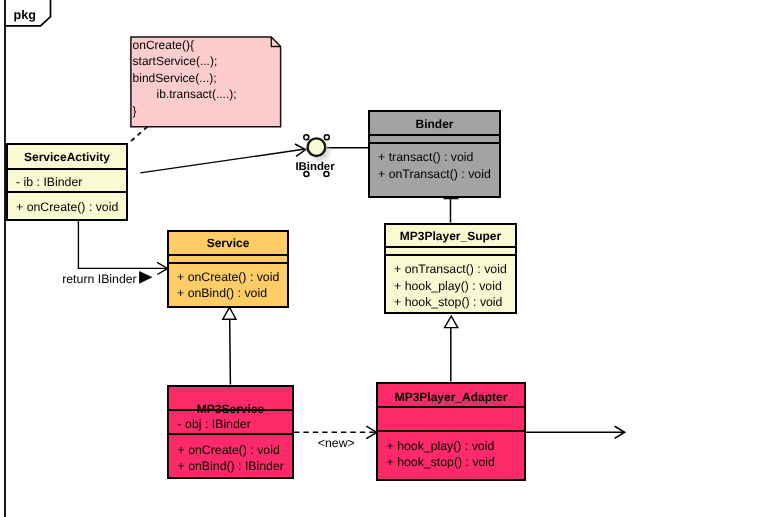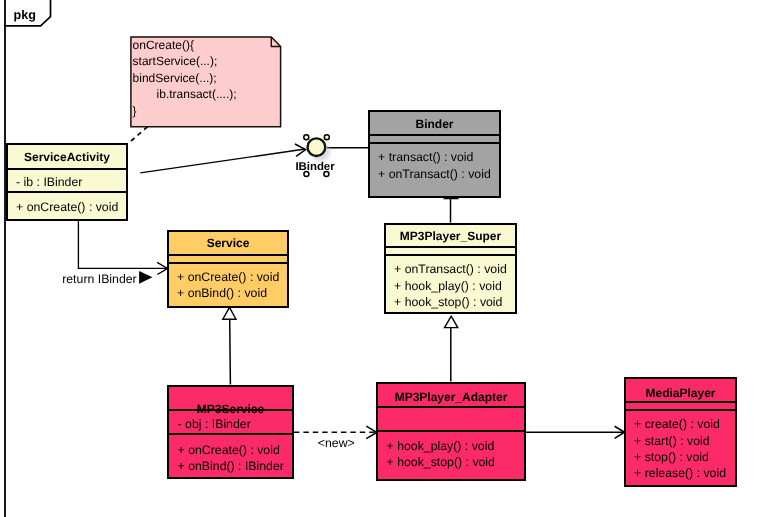--- a/index.html
+++ b/index.html
@@ -146,29 +146,20 @@
       <div class="memb" style="position:absolute;left:8.6px;top:57.00000000000002px;">+ onCreate() : void</div>
       <div class="memb" style="position:absolute;left:8.6px;top:72.9px;">+ onBind() : IBinder</div>
     </div>
   <div class="box" id="b-MP3Player_Adapter" style="left: 376px; top: 382px; width: 150px; height: 99px; background: rgb(252, 42, 104);">
       <div class="title" style="position:absolute;left:0;right:0;top:6.500000000000023px;">MP3Player_Adapter</div>
       <div class="sep" style="top:22.399999999999977px"></div>
       <div class="sep" style="top:45.80000000000001px"></div>
       <div class="memb" style="position:absolute;left:8.6px;top:56.09999999999999px;">+ hook_play() : void</div>
       <div class="memb" style="position:absolute;left:8.6px;top:71.70000000000002px;">+ hook_stop() : void</div>
     </div>
-  <div class="box" id="b-MediaPlayer" style="left: 624px; top: 377px; width: 113px; height: 110px; background: rgb(252, 42, 104);">
-      <div class="title" style="position:absolute;left:0;right:0;top:7.799999999999978px;">MediaPlayer</div>
-      <div class="sep" style="top:22.30000000000001px"></div>
-      <div class="sep" style="top:30.399999999999977px"></div>
-      <div class="memb" style="position:absolute;left:8.1px;top:39.09999999999999px;">+ create() : void</div>
-      <div class="memb" style="position:absolute;left:8.1px;top:55.50000000000002px;">+ start() : void</div>
-      <div class="memb" style="position:absolute;left:8.1px;top:71.9px;">+ stop() : void</div>
-      <div class="memb" style="position:absolute;left:8.1px;top:88.4px;">+ release() : void</div>
-    </div>
 
   <div class="edgelabel" id="lbl-return" style="left: 62.2px; top: 273px;">return IBinder</div>
   <svg class="layer" id="overlay" viewBox="0 0 759 517" style="z-index:4;pointer-events:none">
     <path d="M139.1,271.0 L139.1,283.7 L152.4,277.2 Z" fill="#000"></path>
   </svg>
   <div class="edgelabel" id="lbl-new" style="left: 317.8px; top: 436.8px;">&lt;new&gt;</div>
 
 </div>
 
 </body></html>

